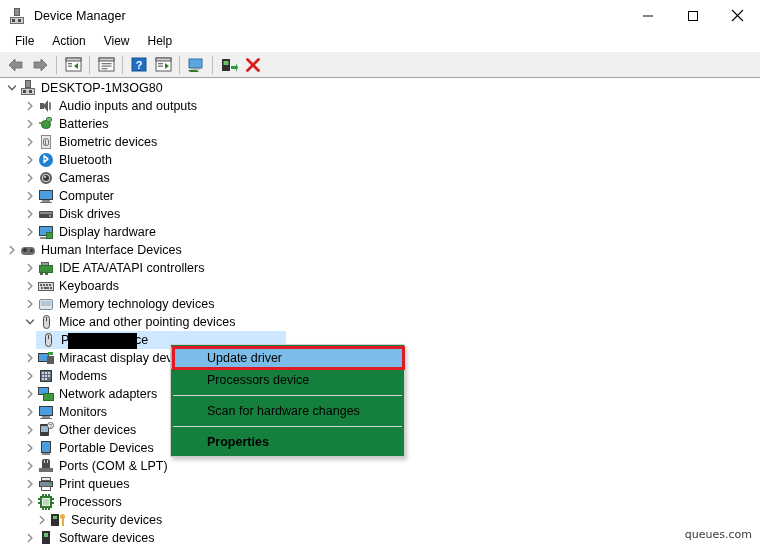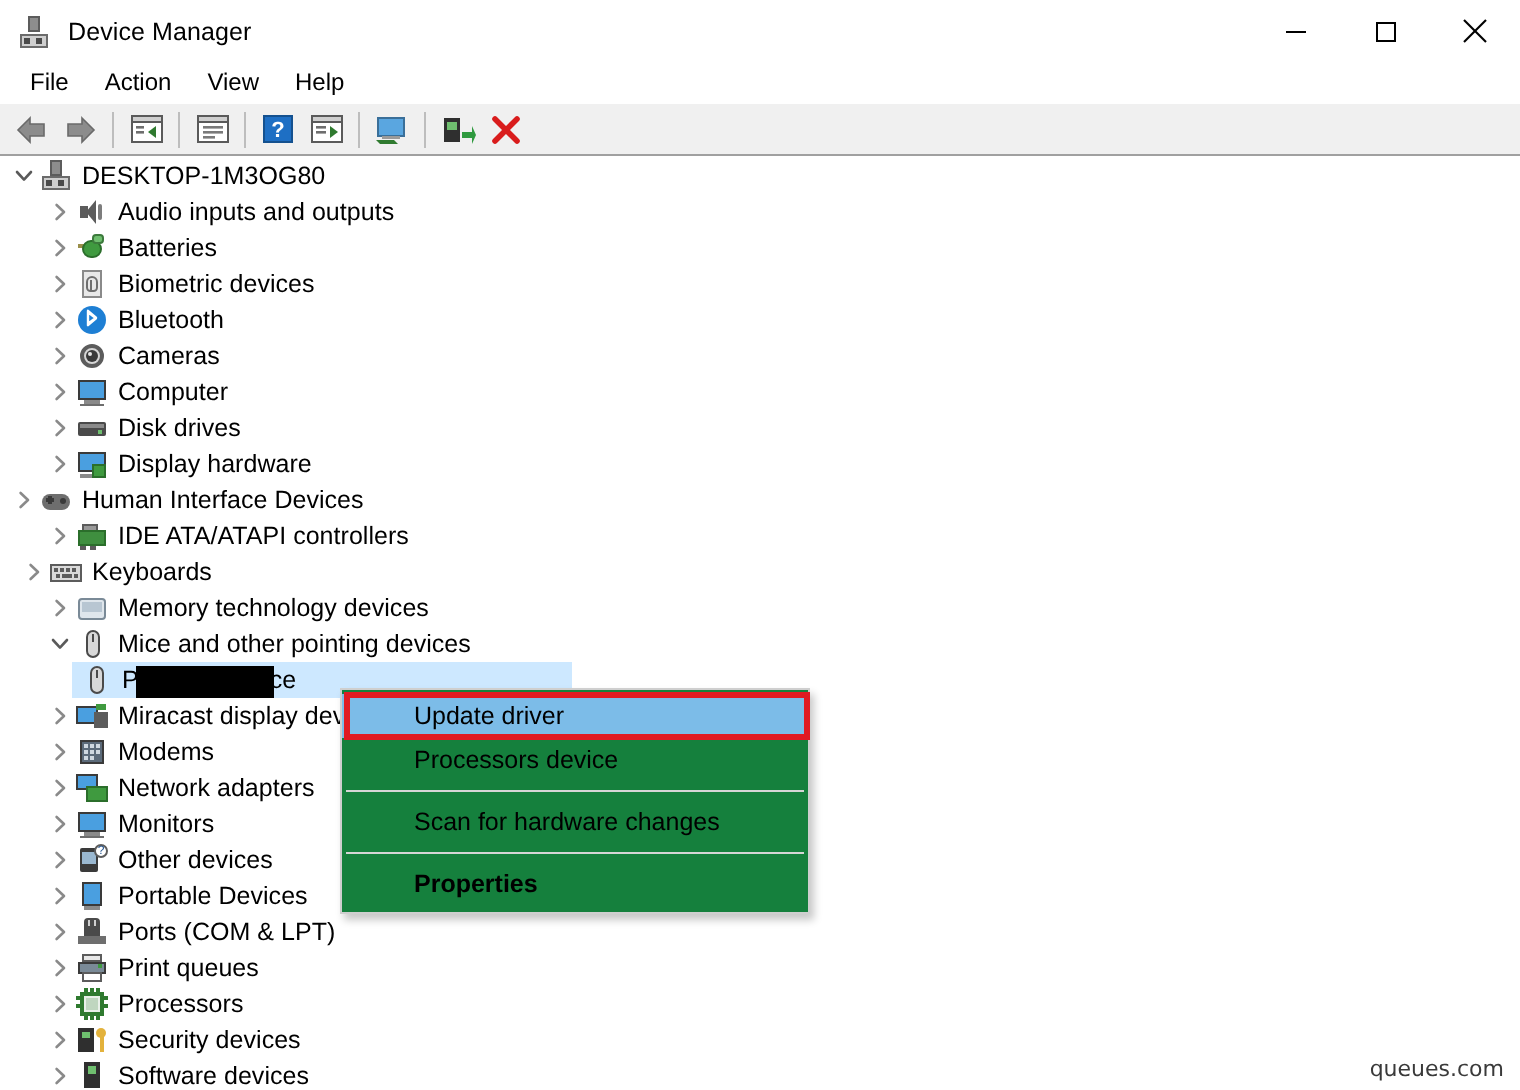--- a/index.html
+++ b/index.html
@@ -636,21 +636,21 @@
       </div>
       <div class="row-icon i-ide">
         <div class="ic a2"></div>
           <div class="ic a1"></div>
           <div class="ic a3"></div>
           <div class="ic a4"></div>
       </div>
       <div class="row-label">IDE ATA/ATAPI controllers</div>
     </div>
 
-    <div class="row" style="padding-left:9px;">
+    <div class="row" style="padding-left:22px;">
       <div class="twisty">
         <svg width="10" height="10" viewBox="0 0 10 10">
             <path d="M3.3 1.5 L7 5 L3.3 8.5" fill="none" stroke="#8a8a8a" stroke-width="1.3" stroke-linecap="round" stroke-linejoin="round"></path>
           </svg>
       </div>
       <div class="row-icon i-kb">
         <div class="ic k1"></div>
         <div class="ic kd" style="left:2px;top:6px;"></div>
         <div class="ic kd" style="left:5px;top:6px;"></div>
         <div class="ic kd" style="left:8px;top:6px;"></div>
@@ -832,21 +832,21 @@
         <div class="ic zp" style="left:7px;top:14px;"></div>
         <div class="ic zp" style="left:10px;top:14px;"></div>
         <div class="ic zp" style="left:0px;top:4px;"></div>
         <div class="ic zp" style="left:0px;top:8px;"></div>
         <div class="ic zp" style="left:14px;top:4px;"></div>
         <div class="ic zp" style="left:14px;top:8px;"></div>
       </div>
       <div class="row-label">Processors</div>
     </div>
 
-    <div class="row" style="padding-left:22px;">
+    <div class="row" style="padding-left:34px;">
       <div class="twisty">
         <svg width="10" height="10" viewBox="0 0 10 10">
             <path d="M3.3 1.5 L7 5 L3.3 8.5" fill="none" stroke="#8a8a8a" stroke-width="1.3" stroke-linecap="round" stroke-linejoin="round"></path>
           </svg>
       </div>
       <div class="row-icon i-sec">
         <div class="ic y1"></div>
           <div class="ic y2"></div>
           <div class="ic y4"></div>
           <div class="ic y3"></div>

